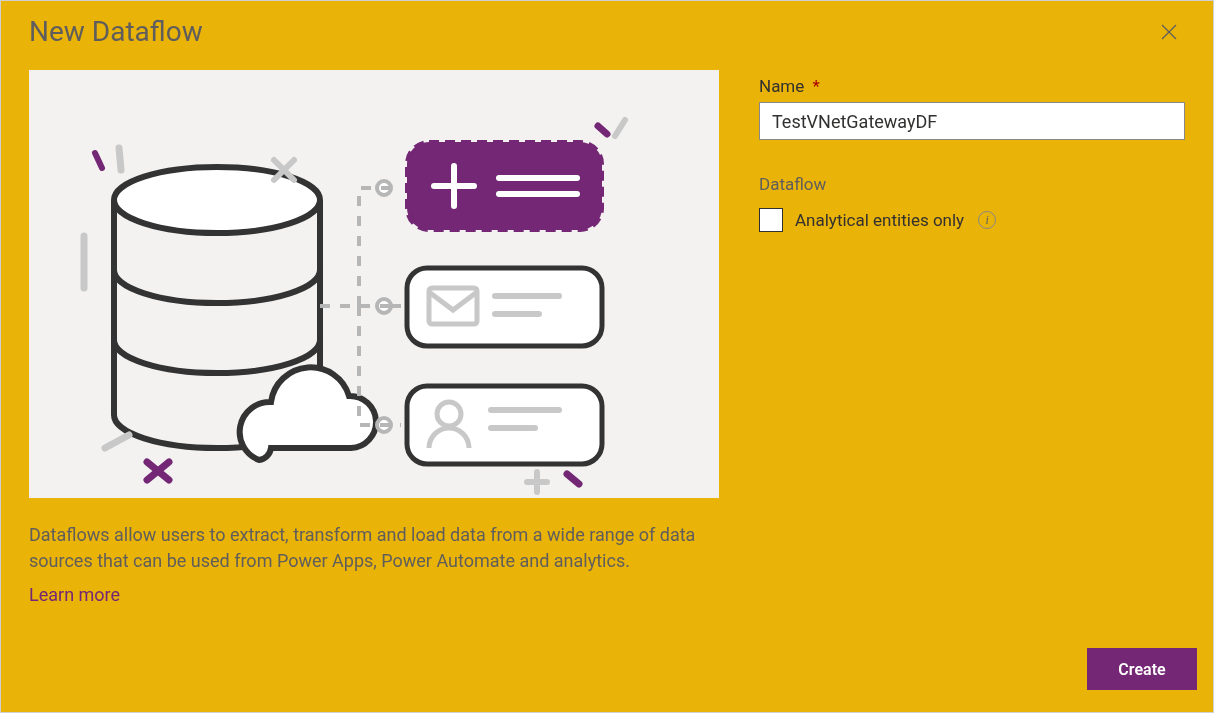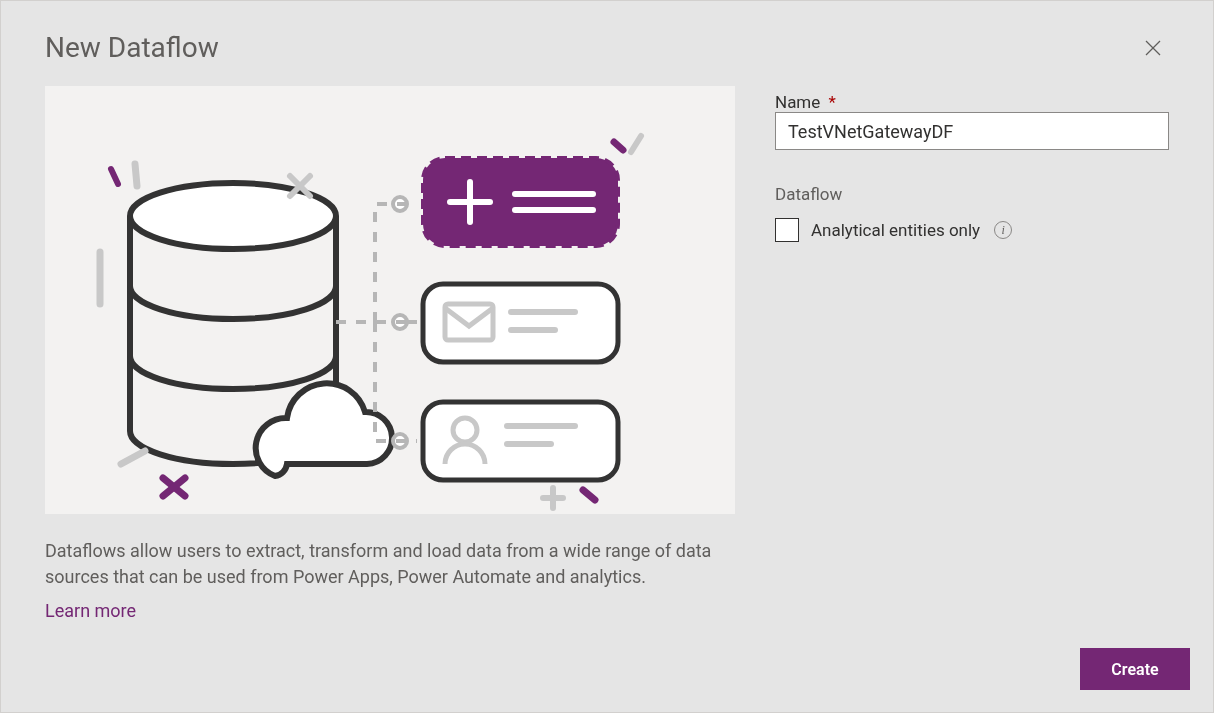--- a/index.html
+++ b/index.html
@@ -9,23 +9,23 @@
     background: #fff;
     color: #323130;
     width: 1214px;
     height: 713px;
     position: relative;
   }
   .dialog {
     width: 1214px;
     height: 713px;
     border: 1px solid #d2d0ce;
-    background: #e5e5e5;
+    background: #eab308;
     position: relative;
-    padding: 16px;
+    padding: 0;
   }
   .header {
     display: flex;
     align-items: center;
     justify-content: space-between;
     padding: 14px 28px 10px 28px;
   }
   .title {
     font-size: 28px;
     font-weight: 400;
@@ -72,20 +72,21 @@
     cursor: pointer;
     text-decoration: none;
   }
   .right {
     flex: 1;
     padding-top: 6px;
   }
   .field-label {
     font-size: 17px;
     color: #323130;
+    margin-bottom: 6px;
     font-weight: 400;
   }
   .required-mark {
     color: #a80000;
     margin-left: 4px;
   }
   .text-input {
     width: 100%;
     max-width: 438px;
     height: 38px;
@@ -130,21 +131,21 @@
     font-size: 12px;
     color: #605e5c;
     font-style: italic;
     font-family: Georgia, serif;
     margin-left: 2px;
     cursor: default;
   }
   .footer {
     position: absolute;
     bottom: 22px;
-    right: 23px;
+    right: 16px;
     display: flex;
     gap: 25px;
     margin-top: 32px;
   }
   .btn {
     min-width: 110px;
     height: 42px;
     font-size: 16px;
     font-family: inherit;
     border: 1px solid #8a8886;

